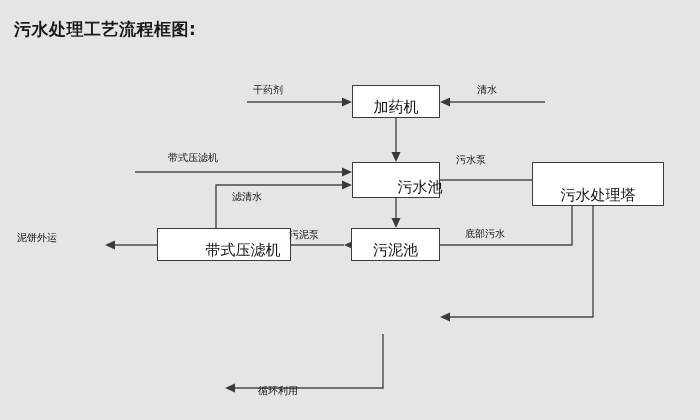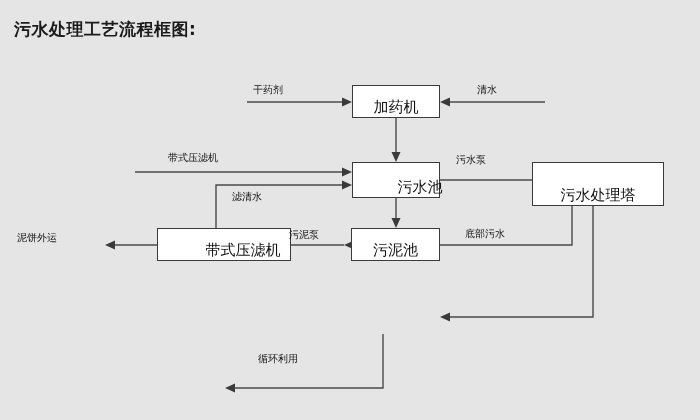--- a/index.html
+++ b/index.html
@@ -148,15 +148,15 @@
   <div class="term-label" style="left:17px; top:231px;">泥饼外运</div>
 
   <div class="edge-label" style="left:456px; top:153px;">污水泵</div>
 
   <div class="edge-label" style="left:232px; top:190px;">滤清水</div>
 
   <div class="edge-label" style="left:289px; top:228px;">污泥泵</div>
 
   <div class="edge-label" style="left:465px; top:227px;">底部污水</div>
 
-  <div class="edge-label" style="left:258px; top:352px;">循环利用</div>
+  <div class="edge-label" style="left:258px; top:384px;">循环利用</div>
 
 </div>
 
 </body></html>

